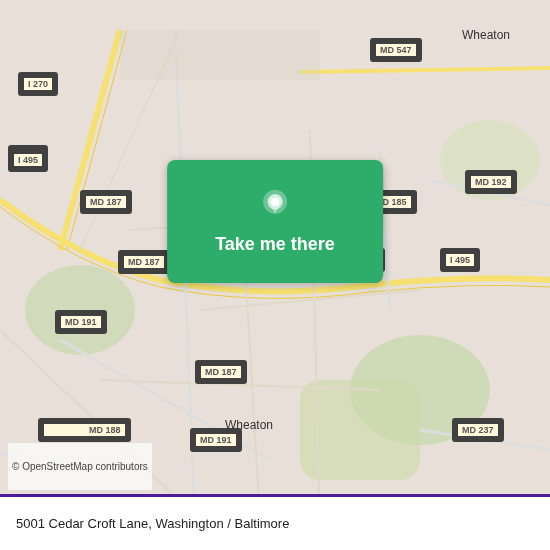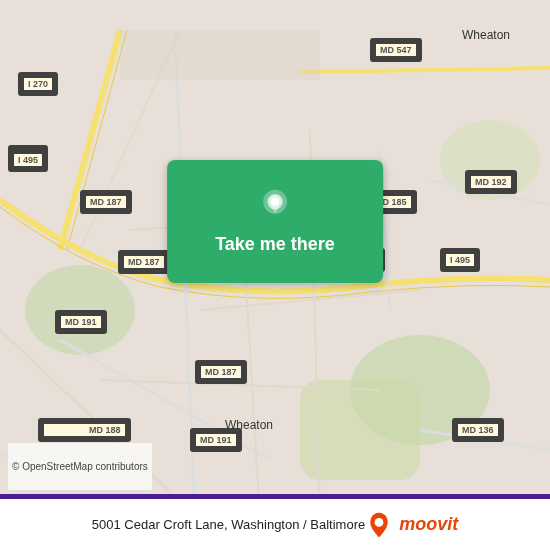--- a/index.html
+++ b/index.html
@@ -57,22 +57,22 @@
     
     #bottom-bar {
       position: absolute;
       bottom: 0;
       left: 0;
       width: 100%;
       background: white;
       padding: 10px 16px;
       display: flex;
       align-items: center;
-      justify-content: center;
-      border-top: 5px solid #4c1d95;
+      justify-content: space-between;
+      border-top: 3px solid #4c1d95;
       height: 56px;
     }
 
     #bottom-bar .address-text {
       font-size: 13px;
       color: #222;
       font-weight: 500;
     }
 
     #moovit-logo {
@@ -179,43 +179,35 @@
   <div class="road-label" style="top:190px;left:365px;">MD 185</div>
   <div class="road-label" style="top:170px;left:465px;text-align:center;">MD 192</div>
   <div class="road-label" style="top:148px;left:8px;">I 495</div>
   <div class="road-label" style="top:248px;left:345px;">I 495</div>
   <div class="road-label" style="top:248px;left:440px;">I 495</div>
   <div class="road-label" style="top:250px;left:118px;">MD 187</div>
   <div class="road-label" style="top:310px;left:55px;">MD 191</div>
   <div class="road-label" style="top:360px;left:195px;">MD 187</div>
   <div class="road-label" style="top:418px;left:38px;padding-left:45px;">MD 188</div>
   <div class="road-label" style="top:428px;left:190px;">MD 191</div>
-  <div class="road-label" style="top:418px;left:452px;">MD 136</div>
+  <div class="road-label" style="top:418px;left:452px;">MD 237</div>
 
   <div class="place-label" style="top:418px;left:225px;">Wheaton</div>
   <div class="place-label" style="top:28px;left:462px;">Wheaton</div>
 
   <button id="take-me-there-btn">
 
     <svg class="pin-icon" viewBox="0 0 36 42" xmlns="http://www.w3.org/2000/svg">
       <circle cx="18" cy="16" r="14" fill="white" opacity="0.3"></circle>
       <circle cx="18" cy="16" r="9" fill="white" opacity="0.6"></circle>
       <circle cx="18" cy="16" r="5" fill="white"></circle>
       <path d="M18 30 Q14 22 10 16 A8 8 0 1 1 26 16 Q22 22 18 30Z" fill="white" opacity="0.4"></path>
     </svg>
     <span>Take me there</span>
   </button>
 
   <div id="copyright">© OpenStreetMap contributors</div>
 
   <div id="bottom-bar">
     <span class="address-text">5001 Cedar Croft Lane, Washington / Baltimore</span>
-    <div id="moovit-logo">
-
-      <svg class="moovit-pin" viewBox="0 0 28 32" xmlns="http://www.w3.org/2000/svg">
-        <path d="M14 2 C8 2 4 7 4 13 C4 20 14 30 14 30 C14 30 24 20 24 13 C24 7 20 2 14 2Z" fill="#e8440a"></path>
-        <circle cx="14" cy="13" r="5" fill="white"></circle>
-      </svg>
-      <span class="moovit-text">moovit</span>
-    </div>
   </div>
 
 </div>
 
 </body></html>

